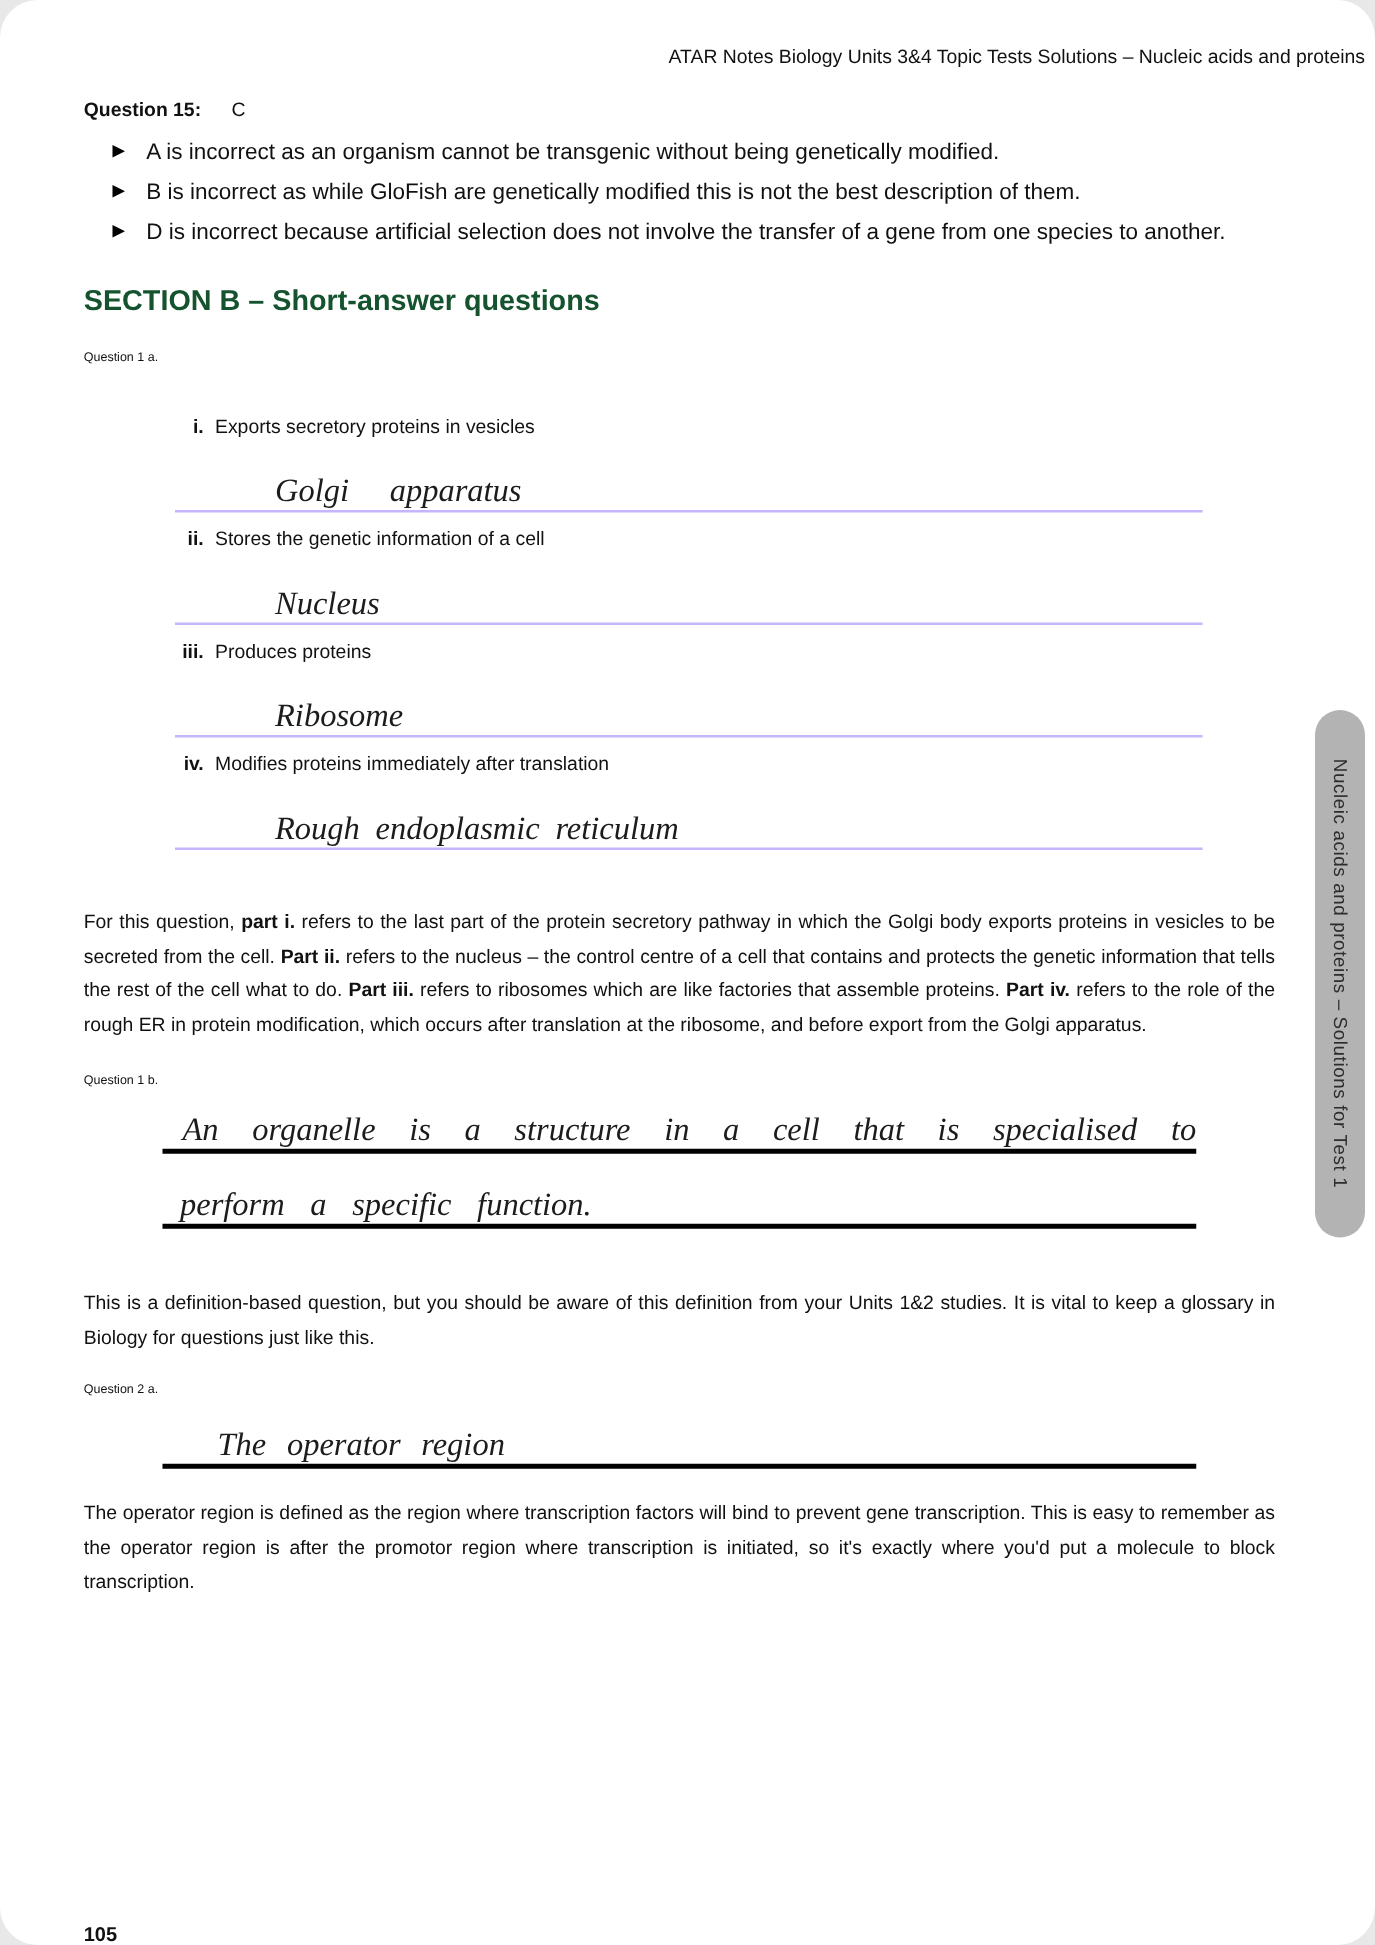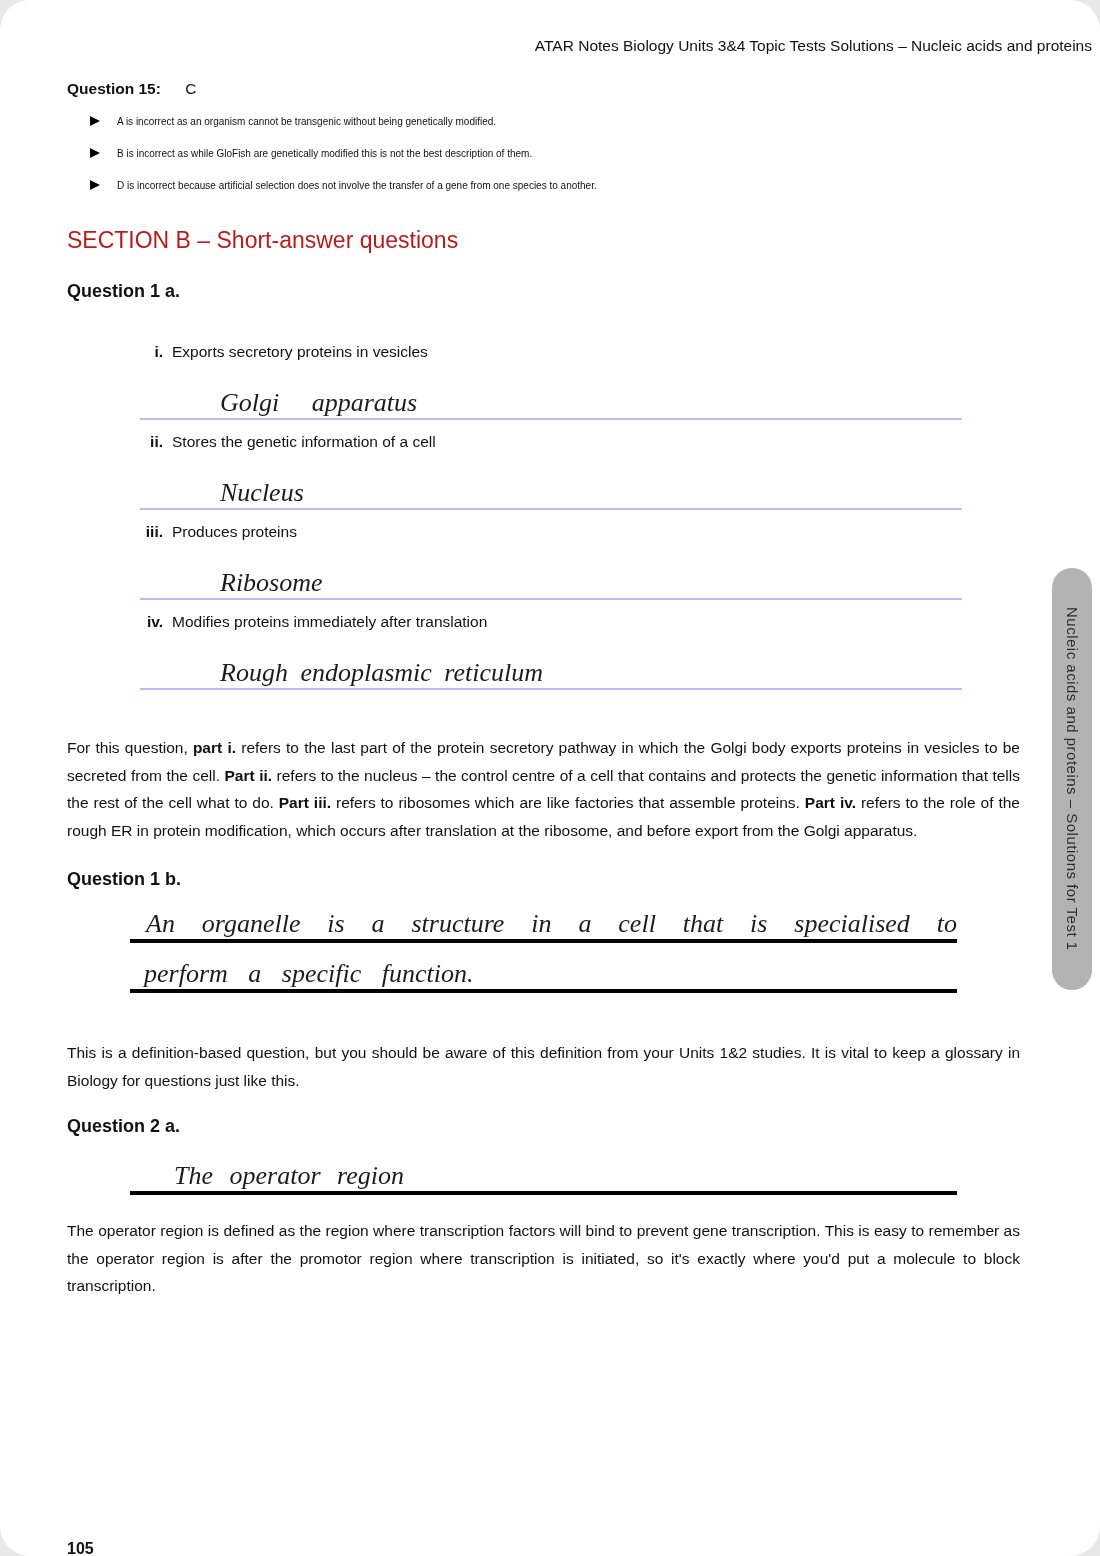--- a/index.html
+++ b/index.html
@@ -38,41 +38,41 @@
     text-align: justify;
     margin: 0;
   }
   .para.first { margin-top: 5px; }
   .bullets { margin-top: 14px; }
   .bullet-row {
     display: flex;
     align-items: flex-start;
     padding-left: 23px;
     margin-top: 13px;
-    font-size: 10px;
+    font-size: 18px;
     line-height: 19px;
   }
   .tri {
     flex: 0 0 auto;
     width: 0; height: 0;
     border-left: 10px solid #000000;
     border-top: 5.5px solid transparent;
     border-bottom: 5.5px solid transparent;
     margin-right: 17px;
     margin-top: 4px;
   }
   .section-heading {
     margin-top: 32px;
     font-size: 23px;
+    font-weight: bold;
+    color: #14532d;
+  }
+  .q-heading {
     font-weight: normal;
-    color: #b91c1c;
-  }
-  .q-heading {
-    font-weight: bold;
-    font-size: 18px;
+    font-size: 10px;
   }
   .q1a-heading { margin-top: 27px; }
   .qa-list { margin-top: 40px; }
   .qa-prompt-row {
     display: flex;
     padding-left: 68px;
     font-size: 15.5px;
     line-height: 19px;
     margin-bottom: 10px;
   }
@@ -119,21 +119,21 @@
     height: 48px;
     padding-left: 16px;
   }
   .q1b-line1 .hw {
     flex: 1 1 auto;
     white-space: normal;
     text-align: justify;
     text-align-last: justify;
   }
   .q1b-line2 {
-    height: 50px;
+    height: 60px;
     padding-left: 14px;
   }
   .q1b-line2 .hw { word-spacing: 14px; }
   .q1b-explain { margin-top: 46px; }
   .q2a-heading { margin-top: 22px; }
   .q2a-line {
     margin-top: 8px;
     height: 50px;
     padding-left: 44px;
   }

